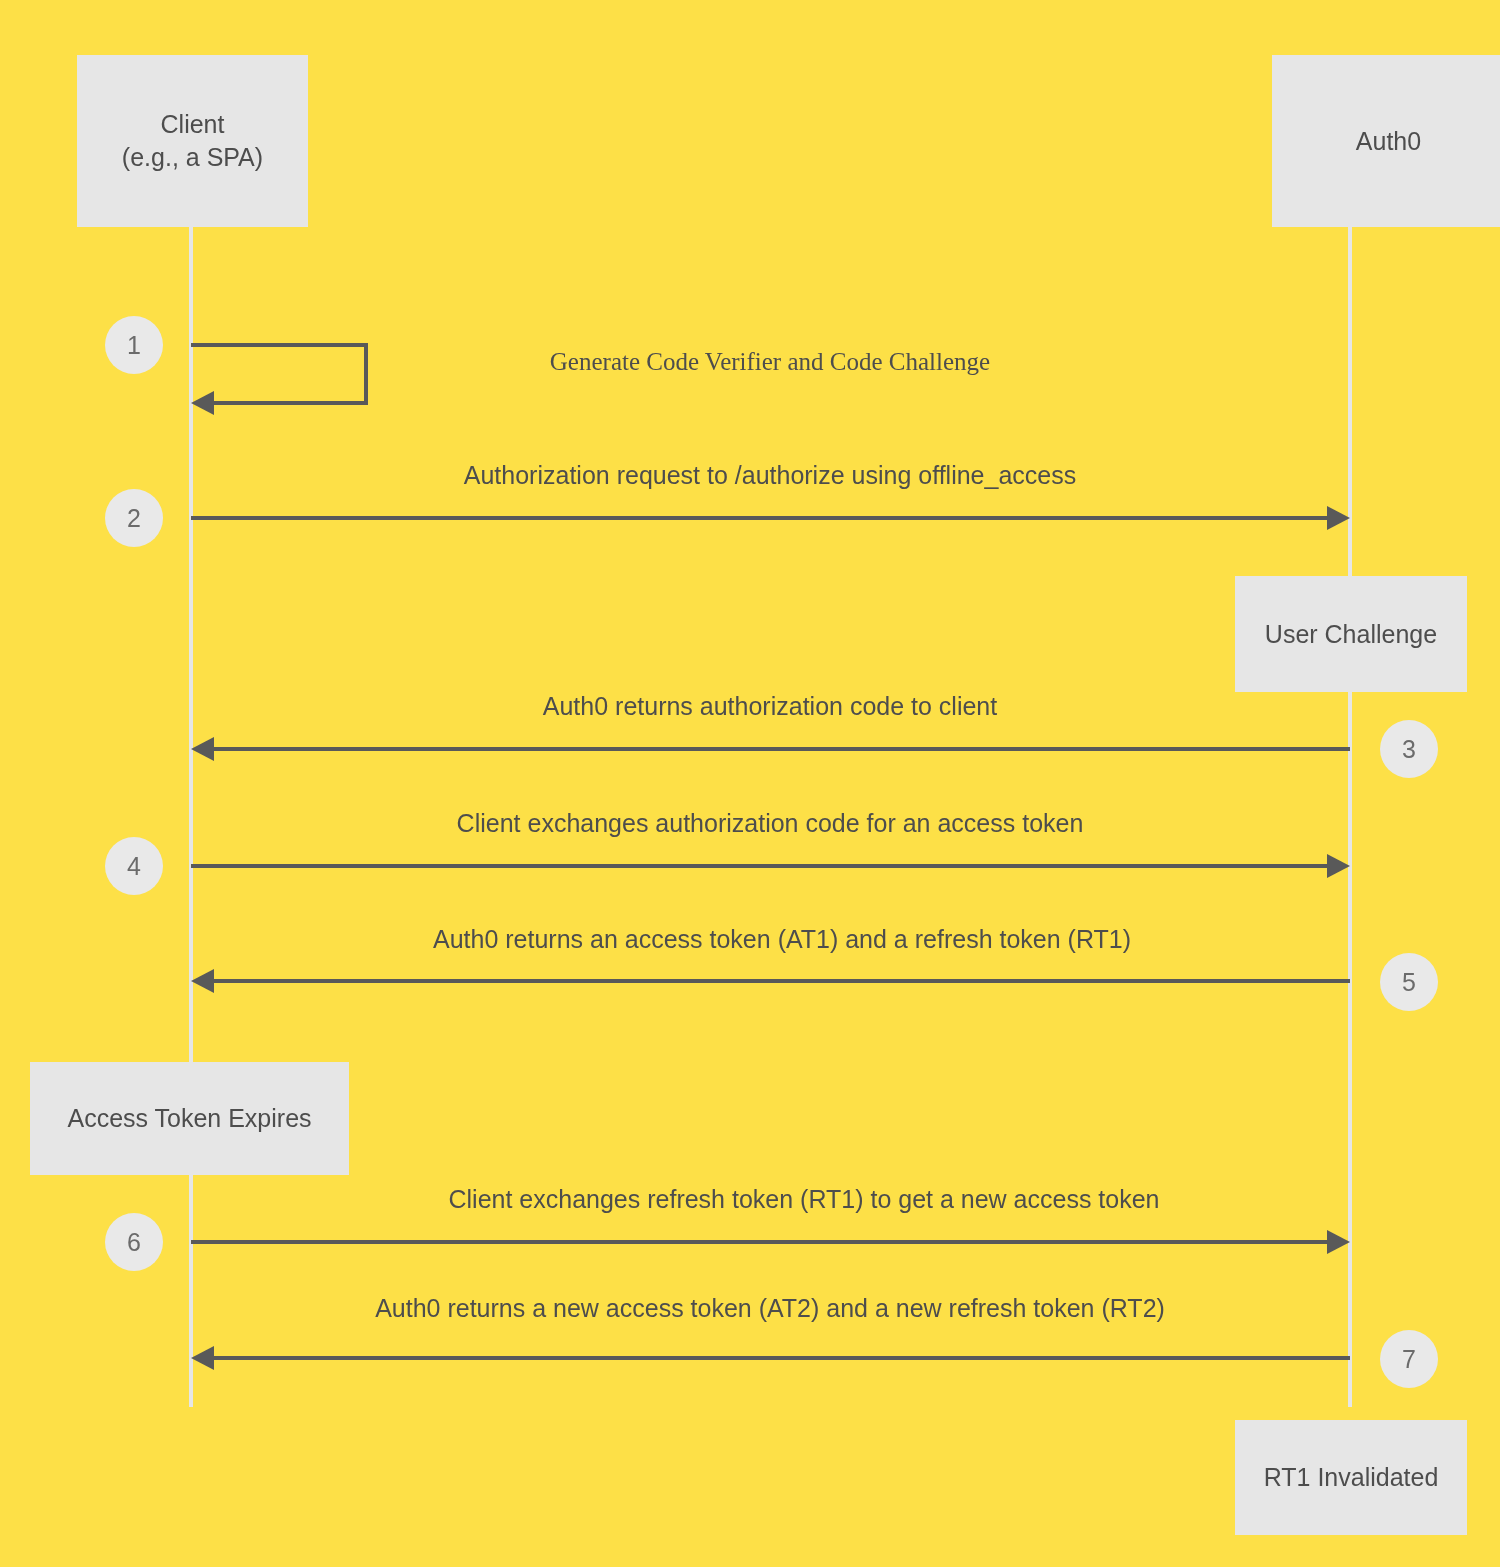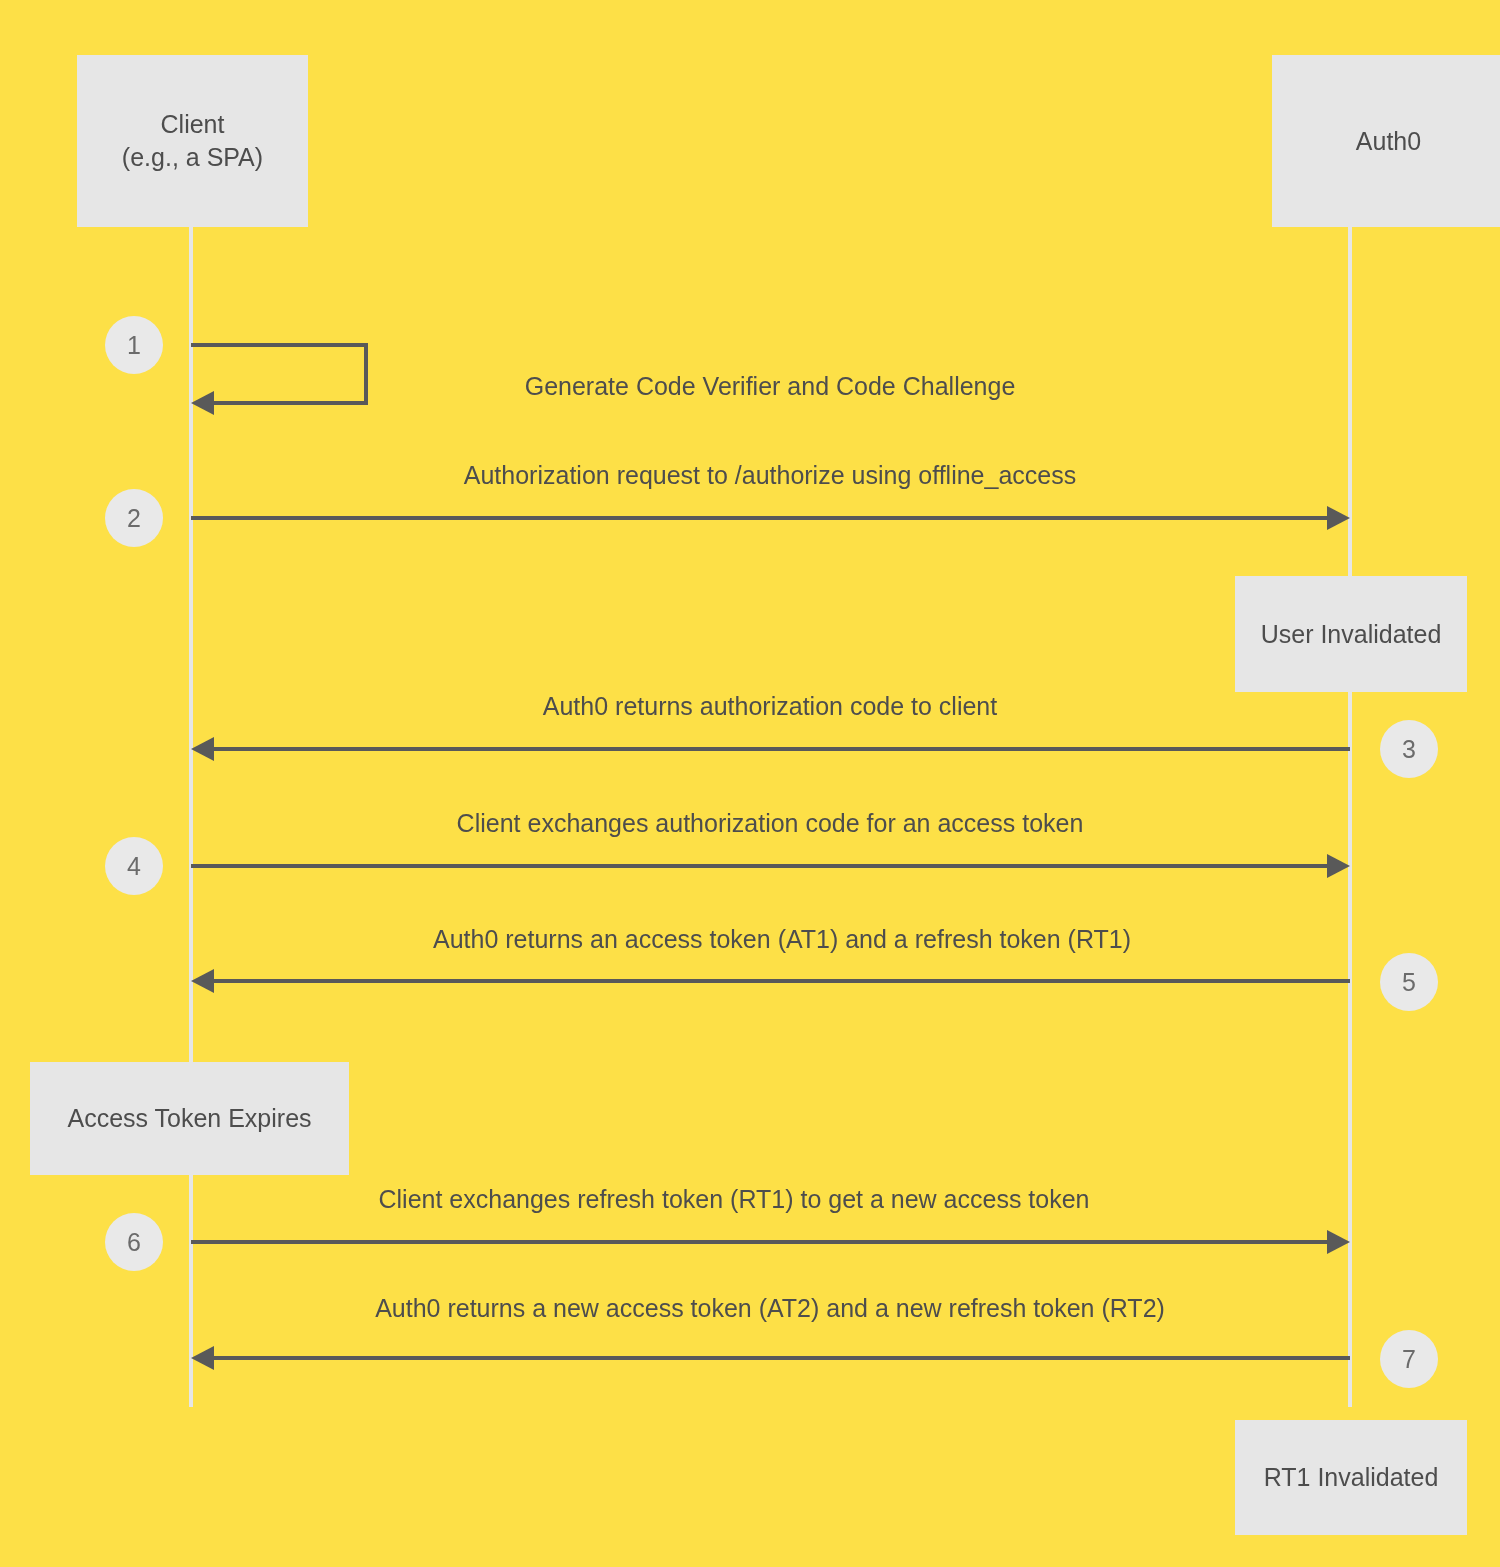--- a/index.html
+++ b/index.html
@@ -96,48 +96,48 @@
   <div class="participant-box" style="left:77px; top:55px; width:231px; height:172px;">Client
 (e.g., a SPA)</div>
 
   <div class="participant-box" style="left:1272px; top:55px; width:233px; height:172px;">Auth0</div>
 
   <div class="step-badge" style="left:105px; top:316px;">1</div>
   <div class="self-loop-top" style="left:191px; top:343px; width:177px;"></div>
   <div class="self-loop-right" style="left:364px; top:343px; height:62px;"></div>
   <div class="self-loop-bottom" style="left:214px; top:401px; width:154px;"></div>
   <div class="arrowhead left" style="left:191px; top:391px;"></div>
-  <div class="msg-label" style="left:770px; top:372px;">Generate Code Verifier and Code Challenge</div>
+  <div class="msg-label" style="left:770px; top:348px;font-family:Liberation Serif, serif;">Generate Code Verifier and Code Challenge</div>
 
   <div class="step-badge" style="left:105px; top:489px;">2</div>
   <div class="msg-label" style="left:770px; top:461px;text-align:center;">Authorization request to /authorize using offline_access</div>
   <div class="msg-line" style="left:191px; top:516px; width:1136px;"></div>
   <div class="arrowhead right" style="left:1327px; top:506px;"></div>
 
-  <div class="note-box" style="left:1235px; top:576px; width:232px; height:116px;">User Invalidated</div>
+  <div class="note-box" style="left:1235px; top:576px; width:232px; height:116px;">User Challenge</div>
 
   <div class="step-badge" style="left:1380px; top:720px;">3</div>
   <div class="msg-label" style="left:770px; top:692px;text-align:right;">Auth0 returns authorization code to client</div>
   <div class="msg-line" style="left:214px; top:747px; width:1136px;"></div>
   <div class="arrowhead left" style="left:191px; top:737px;"></div>
 
   <div class="step-badge" style="left:105px; top:837px;">4</div>
   <div class="msg-label" style="left:770px; top:809px;">Client exchanges authorization code for an access token</div>
   <div class="msg-line" style="left:191px; top:864px; width:1136px;"></div>
   <div class="arrowhead right" style="left:1327px; top:854px;"></div>
 
   <div class="step-badge" style="left:1380px; top:953px;">5</div>
   <div class="msg-label" style="left:770px; top:925px;margin-left:12px;">Auth0 returns an access token (AT1) and a refresh token (RT1)</div>
   <div class="msg-line" style="left:214px; top:979px; width:1136px;"></div>
   <div class="arrowhead left" style="left:191px; top:969px;"></div>
 
   <div class="note-box" style="left:30px; top:1042px; width:319px; height:113px;margin-top:20px;">Access Token Expires</div>
 
   <div class="step-badge" style="left:105px; top:1213px;">6</div>
-  <div class="msg-label" style="left:734px; top:1185px;">Client exchanges refresh token (RT1) to get a new access token</div>
+  <div class="msg-label" style="left:804px; top:1185px;">Client exchanges refresh token (RT1) to get a new access token</div>
   <div class="msg-line" style="left:191px; top:1240px; width:1136px;"></div>
   <div class="arrowhead right" style="left:1327px; top:1230px;"></div>
 
   <div class="step-badge" style="left:1380px; top:1330px;">7</div>
   <div class="msg-label" style="left:770px; top:1294px;">Auth0 returns a new access token (AT2) and a new refresh token (RT2)</div>
   <div class="msg-line" style="left:214px; top:1356px; width:1136px;"></div>
   <div class="arrowhead left" style="left:191px; top:1346px;"></div>
 
   <div class="note-box" style="left:1235px; top:1420px; width:232px; height:115px;">RT1 Invalidated</div>
 

